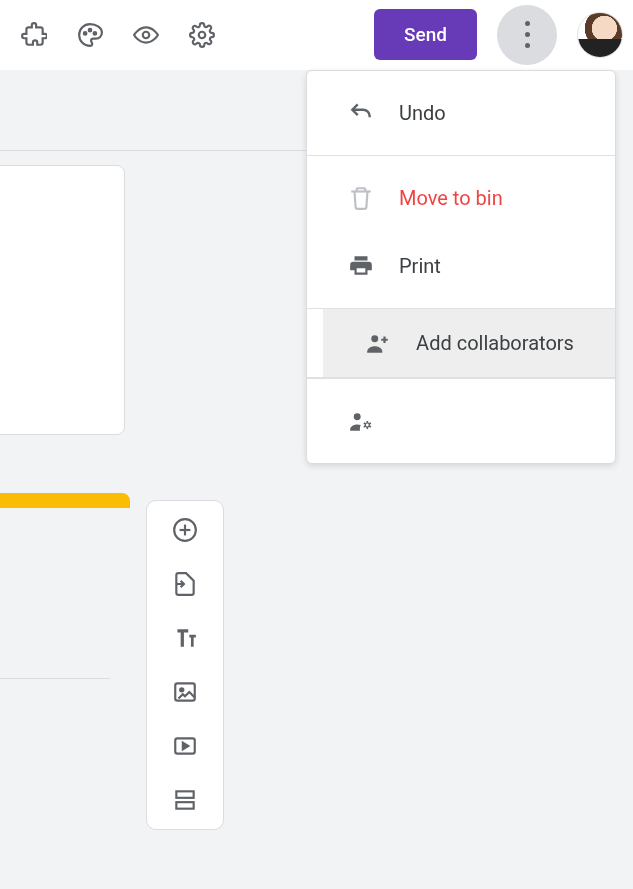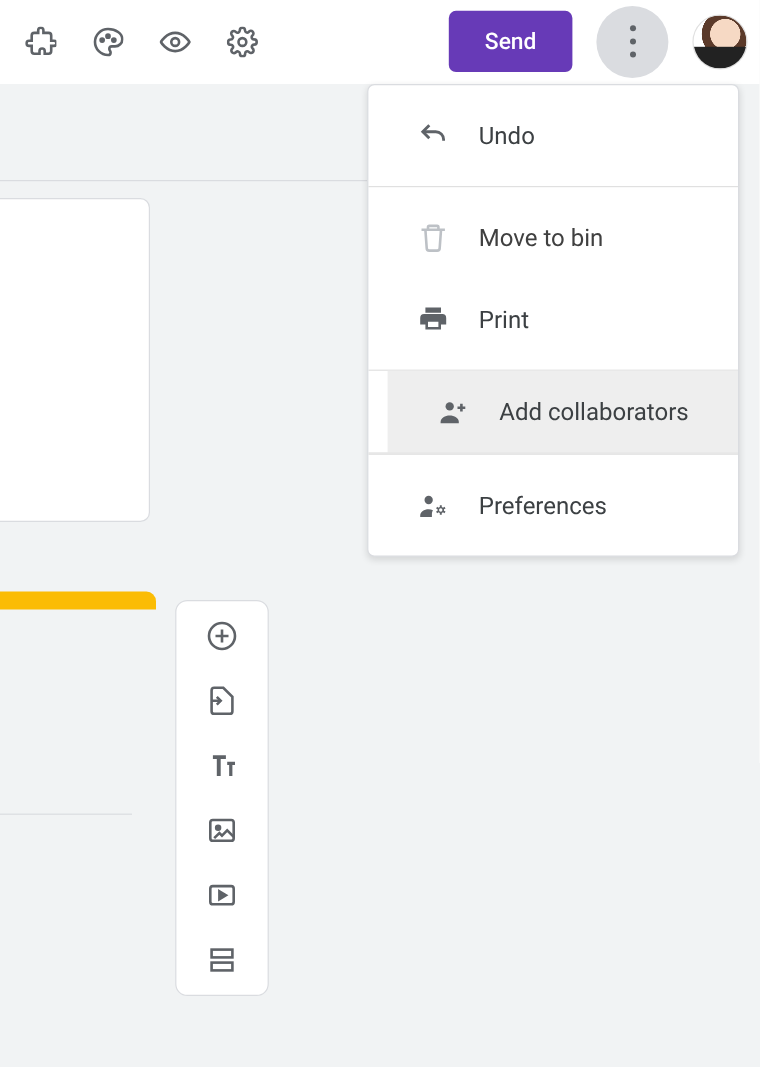--- a/index.html
+++ b/index.html
@@ -162,21 +162,21 @@
   .menu-item {
     display:flex;
     align-items:center;
     gap: 24px;
     padding: 20px 24px;
     font-size: 20px;
     color:#3c4043;
     cursor:pointer;
   }
   .menu-item.hovered { background:#eeeeee;justify-content:center; }
-  .menu-item.disabled { color:#404040; cursor:default; }
+  .menu-item.disabled { color:#ef4444; cursor:default; }
   .menu-item .mi-icon { width:28px; height:28px; display:flex; align-items:center; justify-content:center; color:#5f6368; flex-shrink:0; }
   .menu-item.disabled .mi-icon { color:#bdc1c6; }
   .menu-item .mi-icon svg { width:26px; height:26px; }
   
   .gray-divider {
     position:absolute;
     top:150px;
     left:0;
     width:306px;
     height:1px;
@@ -326,16 +326,15 @@
   <div class="menu-divider"></div>
   <div class="menu-section">
     <div class="menu-item">
       <span class="mi-icon">
         <svg viewBox="0 0 24 24" fill="currentColor">
             <circle cx="8.5" cy="8" r="3.2"></circle>
             <path d="M2 20c0-2.8 3-4.8 6.5-4.8 1.2 0 2.3.2 3.3.6a5 5 0 0 0-.8 2.7V21H2v-1z"></path>
             <path d="M20.3 16.2l1.2.7-.8 1.3-1.2-.7a3 3 0 0 1-.9.5v1.4h-1.5V18a3 3 0 0 1-.9-.5l-1.2.7-.8-1.3 1.2-.7a3 3 0 0 1 0-1l-1.2-.7.8-1.3 1.2.7c.3-.2.6-.4.9-.5V12h1.5v1.4c.3.1.6.3.9.5l1.2-.7.8 1.3-1.2.7a3 3 0 0 1 0 1zM17.8 17a1.3 1.3 0 1 0 0-2.6 1.3 1.3 0 0 0 0 2.6z"></path>
           </svg>
       </span>
-      <span>Preferences</span>
     </div>
   </div>
 </div>
 
 </body></html>

